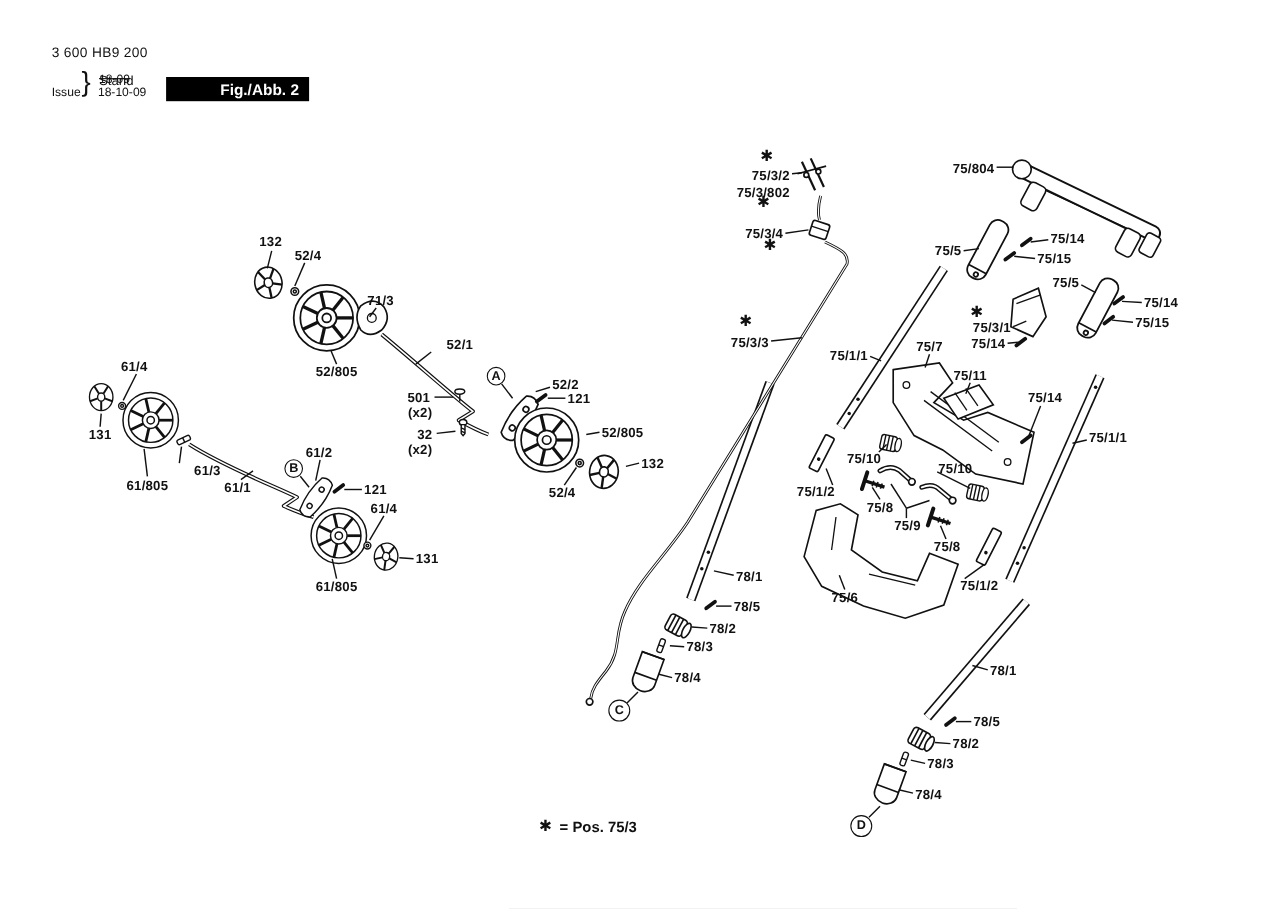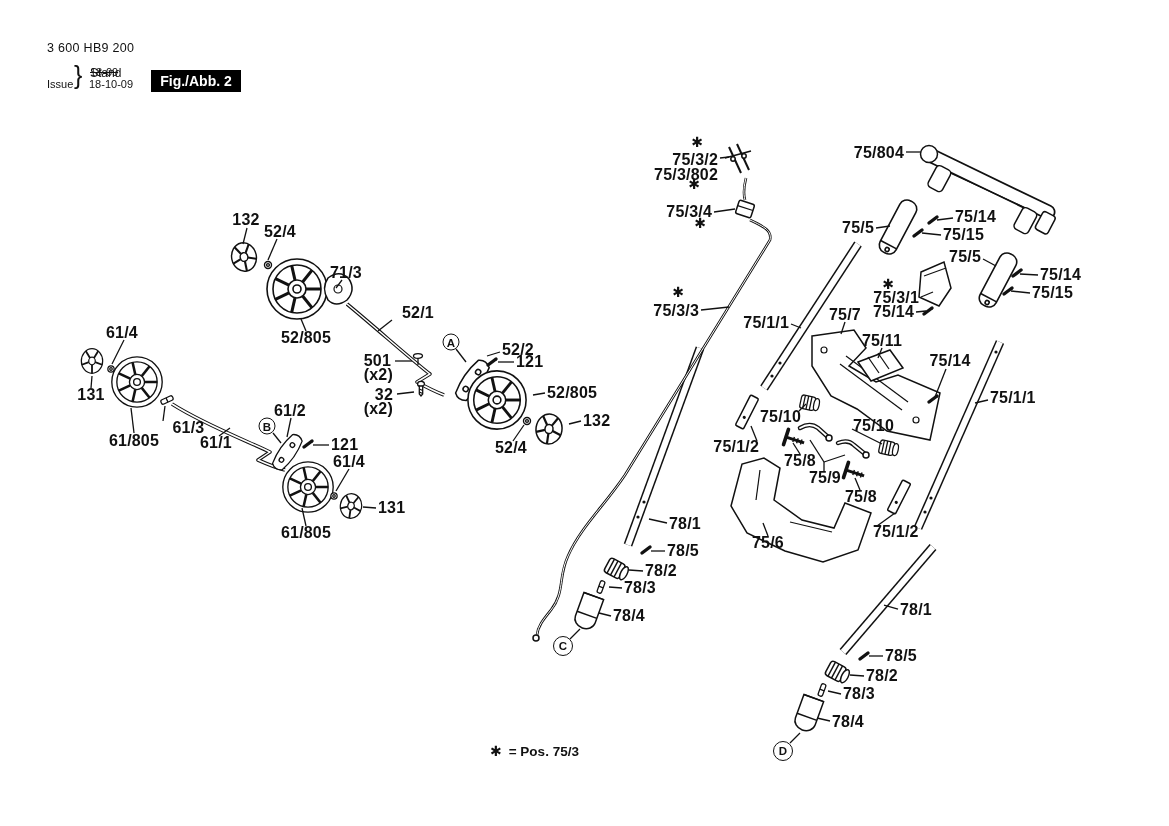--- a/index.html
+++ b/index.html
@@ -2,36 +2,36 @@
 <html><head>
 <meta charset="utf-8">
 <style>
   html,body{margin:0;padding:0;background:#e8e8e8;}
   .canvas{
     position:relative;width:1169px;height:826px;background:#ffffff;
     font-family:"Liberation Sans",sans-serif;color:#111;overflow:hidden;
   }
   #art{position:absolute;left:0;top:0;}
   #label-layer{position:absolute;left:0;top:0;width:1169px;height:826px;pointer-events:none;}
-  .plabel{position:absolute;font-weight:bold;font-size:16px;line-height:1;white-space:nowrap;letter-spacing:.2px;}
+  .plabel{position:absolute;font-weight:bold;font-size:12px;line-height:1;white-space:nowrap;letter-spacing:.2px;}
   .a-m{transform:translate(-50%,-50%);}
   .a-s{transform:translate(0,-50%);}
   .a-e{transform:translate(-100%,-50%);}
   .pstar{position:absolute;font-family:"DejaVu Sans",sans-serif;font-weight:bold;font-size:14px;line-height:1;transform:translate(-50%,-54%);}
   .refc{position:absolute;border:1.5px solid #111;border-radius:50%;display:flex;align-items:center;justify-content:center;
         font-size:11.5px;font-weight:bold;transform:translate(-50%,-50%);background:#fff;box-sizing:border-box;}
   
   .hdr-part{position:absolute;left:47px;top:41px;font-size:12.5px;letter-spacing:.3px;}
   .hdr-stand{position:absolute;left:47px;top:66px;font-size:12px;margin-left:43px;}
   .hdr-issue{position:absolute;left:47px;top:78px;font-size:11px;}
   .hdr-brace{position:absolute;left:74px;top:61px;font-size:25px;font-weight:normal;}
   .hdr-standval{position:absolute;left:90px;top:66px;font-size:11px;text-decoration:line-through;}
   .hdr-issueval{position:absolute;left:89px;top:78px;font-size:11px;}
   .figbox{position:absolute;left:151px;top:70px;width:90px;height:22px;background:#000;color:#fff;
-          display:flex;align-items:center;justify-content:center;font-weight:bold;font-size:14px;}
+          display:flex;align-items:center;justify-content:center;font-weight:bold;font-size:14px;padding-left:40px;}
   
   .legend{position:absolute;left:490px;top:743px;display:flex;align-items:center;gap:7px;}
   .legend .star{font-family:"DejaVu Sans",sans-serif;font-weight:bold;font-size:14px;}
   .legend .txt{font-weight:bold;font-size:13.5px;}
   
   .notices{position:absolute;left:986px;top:725px;font-size:11.5px;line-height:13px;}
   
   .leader{stroke:#111;stroke-width:1.3;}
   .pin{stroke:#111;stroke-width:3.4;stroke-linecap:round;}
   .wfill{fill:#fff;stroke:#111;stroke-width:1.5;}

